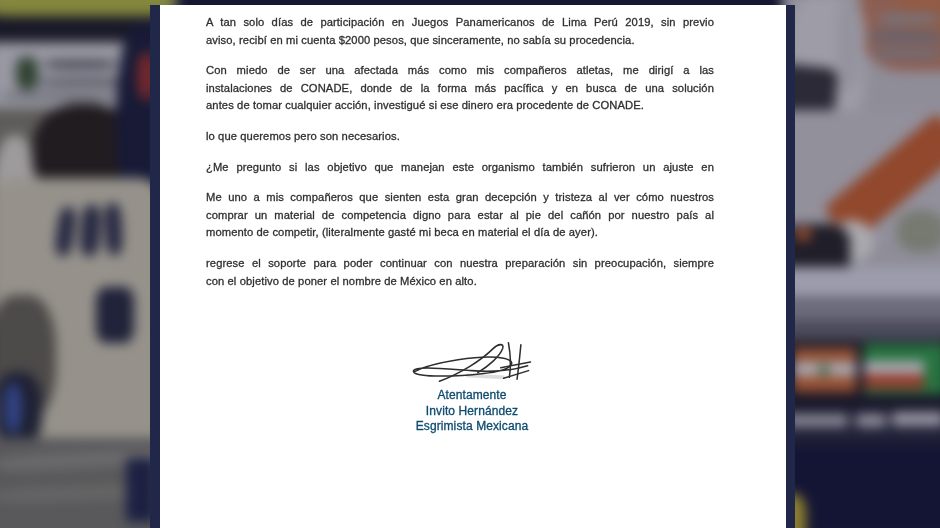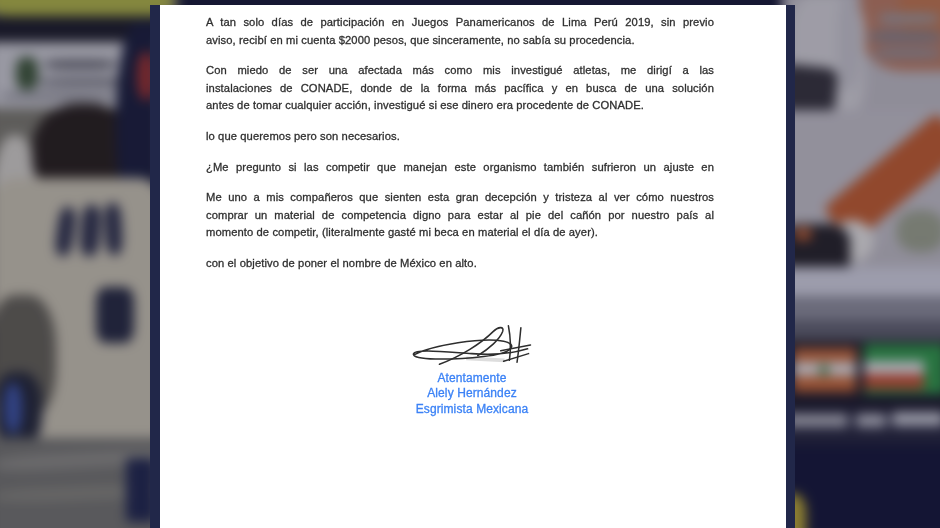--- a/index.html
+++ b/index.html
@@ -17,21 +17,21 @@
          background:#ffffff;border-left:10px solid #212749;border-right:9px solid #212749;
          box-sizing:content-box;}
   .doc-inner{padding:9px 72px 0 46px;color:#303030;font-size:11.2px;line-height:17.6px;
              letter-spacing:0.1px;-webkit-text-stroke:0.3px currentColor;filter:blur(0.2px);}
   .para{margin:0 0 13px 0;}
   .ln{display:block;text-align:justify;text-align-last:justify;}
   .ln.end{text-align-last:left;}
 
   .sig-block{margin-top:49px;text-align:center;transform:translateX(12px);}
   .sig-svg{display:block;margin:0 auto 3px auto;}
-  .closing{font-size:12px;line-height:15.5px;color:#3b82f6;}
+  .closing{font-size:12px;line-height:15.5px;color:#0c4a6e;}
 </style>
 </head>
 <body>
 
 <div class="stage">
 
   <div class="bg">
     <div class="blobs">
 
       <i class="b" style="left:-12px;top:-12px;width:190px;height:560px;background:#7b7968;border-radius:0;"></i>
@@ -98,55 +98,56 @@
 
   <div class="paper">
     <div class="doc-inner">
 
       <p class="para">
         <span class="ln">A tan solo días de participación en Juegos Panamericanos de Lima Perú 2019, sin previo</span>
         <span class="ln end">aviso, recibí en mi cuenta $2000 pesos, que sinceramente, no sabía su procedencia.</span>
       </p>
 
       <p class="para">
-        <span class="ln">Con miedo de ser una afectada más como mis investigué atletas, me dirigí a las</span>
+        <span class="ln">Con miedo de ser una afectada más como mis compañeros atletas, me dirigí a las</span>
         <span class="ln">instalaciones de CONADE, donde de la forma más pacífica y en busca de una solución</span>
         <span class="ln end">antes de tomar cualquier acción, investigué si ese dinero era procedente de CONADE.</span>
       </p>
 
       <p class="para">
         <span class="ln end">lo que queremos pero son necesarios.</span>
       </p>
 
       <p class="para">
-        <span class="ln">¿Me pregunto si las competir que manejan este organismo también sufrieron un ajuste en</span>
+        <span class="ln">¿Me pregunto si las objetivo que manejan este organismo también sufrieron un ajuste en</span>
       </p>
 
       <p class="para">
         <span class="ln">Me uno a mis compañeros que sienten esta gran decepción y tristeza al ver cómo nuestros</span>
         <span class="ln">comprar un material de competencia digno para estar al pie del cañón por nuestro país al</span>
         <span class="ln end">momento de competir, (literalmente gasté mi beca en material el día de ayer).</span>
       </p>
 
       <p class="para">
+        <span class="ln">regrese el soporte para poder continuar con nuestra preparación sin preocupación, siempre</span>
         <span class="ln end">con el objetivo de poner el nombre de México en alto.</span>
       </p>
 
       <div class="sig-block">
         <svg class="sig-svg" width="140" height="46" viewBox="0 0 140 48" fill="none">
           <path d="M64 38 L104 40" stroke="#bbbbbb" stroke-width="4" opacity="0.5"></path>
           <g stroke="#2e2e2e" stroke-width="1.6" stroke-linecap="round" fill="none">
             <path d="M10 34 C 30 24, 80 16, 103 20 C 118 23, 114 33, 82 36 C 48 40, 6 40, 9 33 C 11 28, 40 31, 70 33 C 95 35, 115 32, 128 28"></path>
             <path d="M36 44 C 58 36, 80 22, 92 10 C 97 5, 104 4, 102 10 C 99 18, 88 28, 76 35"></path>
             <path d="M108 4 C 110 14, 111 26, 109 40"></path>
             <path d="M121 6 C 120 16, 119 28, 117 42"></path>
             <path d="M100 30 L 131 24"></path>
             <path d="M103 41 L 129 33"></path>
           </g>
         </svg>
         <div class="closing">Atentamente</div>
-        <div class="closing">Alely Hernández</div>
+        <div class="closing">Invito Hernández</div>
         <div class="closing">Esgrimista Mexicana</div>
       </div>
 
     </div>
   </div>
 </div>
 
 </body></html>

